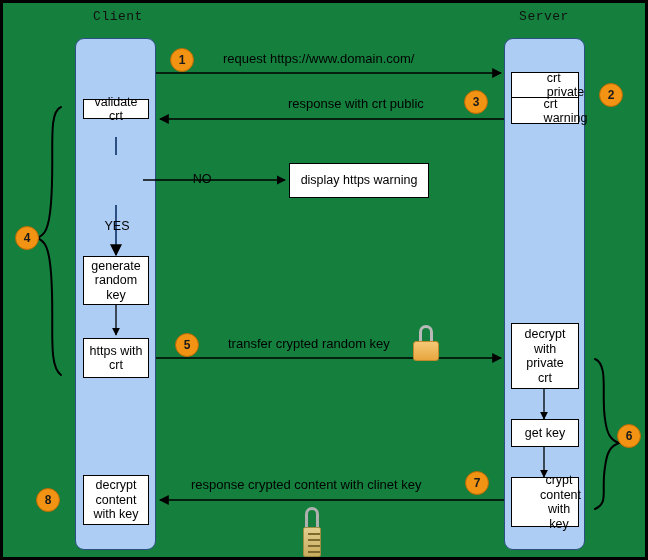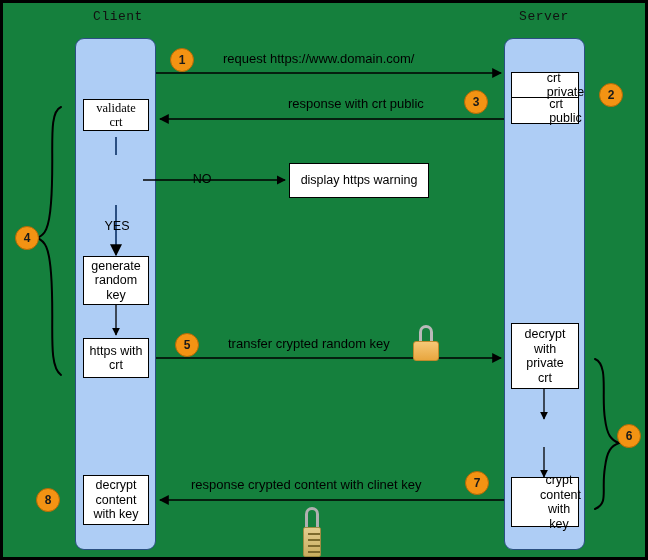--- a/index.html
+++ b/index.html
@@ -212,21 +212,21 @@
     <line x1="541" y1="386" x2="541" y2="416" stroke="#000" stroke-width="1.3" marker-end="url(#arrowsm)"></line>
     <line x1="541" y1="444" x2="541" y2="474" stroke="#000" stroke-width="1.3" marker-end="url(#arrowsm)"></line>
 
     <path d="M 58 104 C 44 110, 52 150, 48 200 C 46 226, 42 232, 34 235
              C 42 238, 46 244, 48 270 C 52 320, 44 362, 58 372" fill="none" stroke="#000" stroke-width="2" stroke-linecap="round"></path>
 
     <path d="M 592 356 C 606 362, 598 392, 602 416 C 604 432, 608 437, 616 440
              C 608 443, 604 448, 602 464 C 598 488, 606 500, 592 506" fill="none" stroke="#000" stroke-width="2" stroke-linecap="round"></path>
   </svg>
 
-  <div class="abs pbox" style="left:80px; top:96px; width:66px; height:32px;font-family:Liberation Serif, serif;">
+  <div class="abs pbox" style="left:80px; top:96px; width:66px; height:20px;">
     <span>
       <span>validate</span>
       <span>crt</span>
     </span>
   </div>
 
 
   <div class="abs small-label" style="left:93px; top:216px; width:42px; text-align:center;">YES</div>
   <div class="abs small-label" style="left:178px; top:169px; width:42px; text-align:center;">NO</div>
 
@@ -252,32 +252,35 @@
   <div class="abs pbox" style="left:80px; top:472px; width:66px; height:50px;">
     <span>
       <span>decrypt</span>
       <span>content</span>
       <span>with key</span>
     </span>
   </div>
 
   <div class="abs certbox" style="left:508px; top:69px; width:68px; height:52px;">
     <div class="cell top">crt private</div>
-    <div class="cell">crt public</div>
+    <div class="cell">crt warning</div>
   </div>
 
   <div class="abs pbox" style="left:508px; top:320px; width:68px; height:66px;">
     <span>
       <span>decrypt</span>
       <span>with</span>
       <span>private</span>
       <span>crt</span>
     </span>
   </div>
 
+  <div class="abs pbox" style="left:508px; top:416px; width:68px; height:28px;">
+    <span>get key</span>
+  </div>
 
   <div class="abs pbox" style="left:508px; top:474px; width:68px; height:50px;padding-left:28px;">
     <span>
       <span>crypt</span>
       <span>content</span>
       <span>with key</span>
     </span>
   </div>
 
   <div class="abs msg-label" style="left:220px; top:48px;">request https://www.domain.com/</div>

